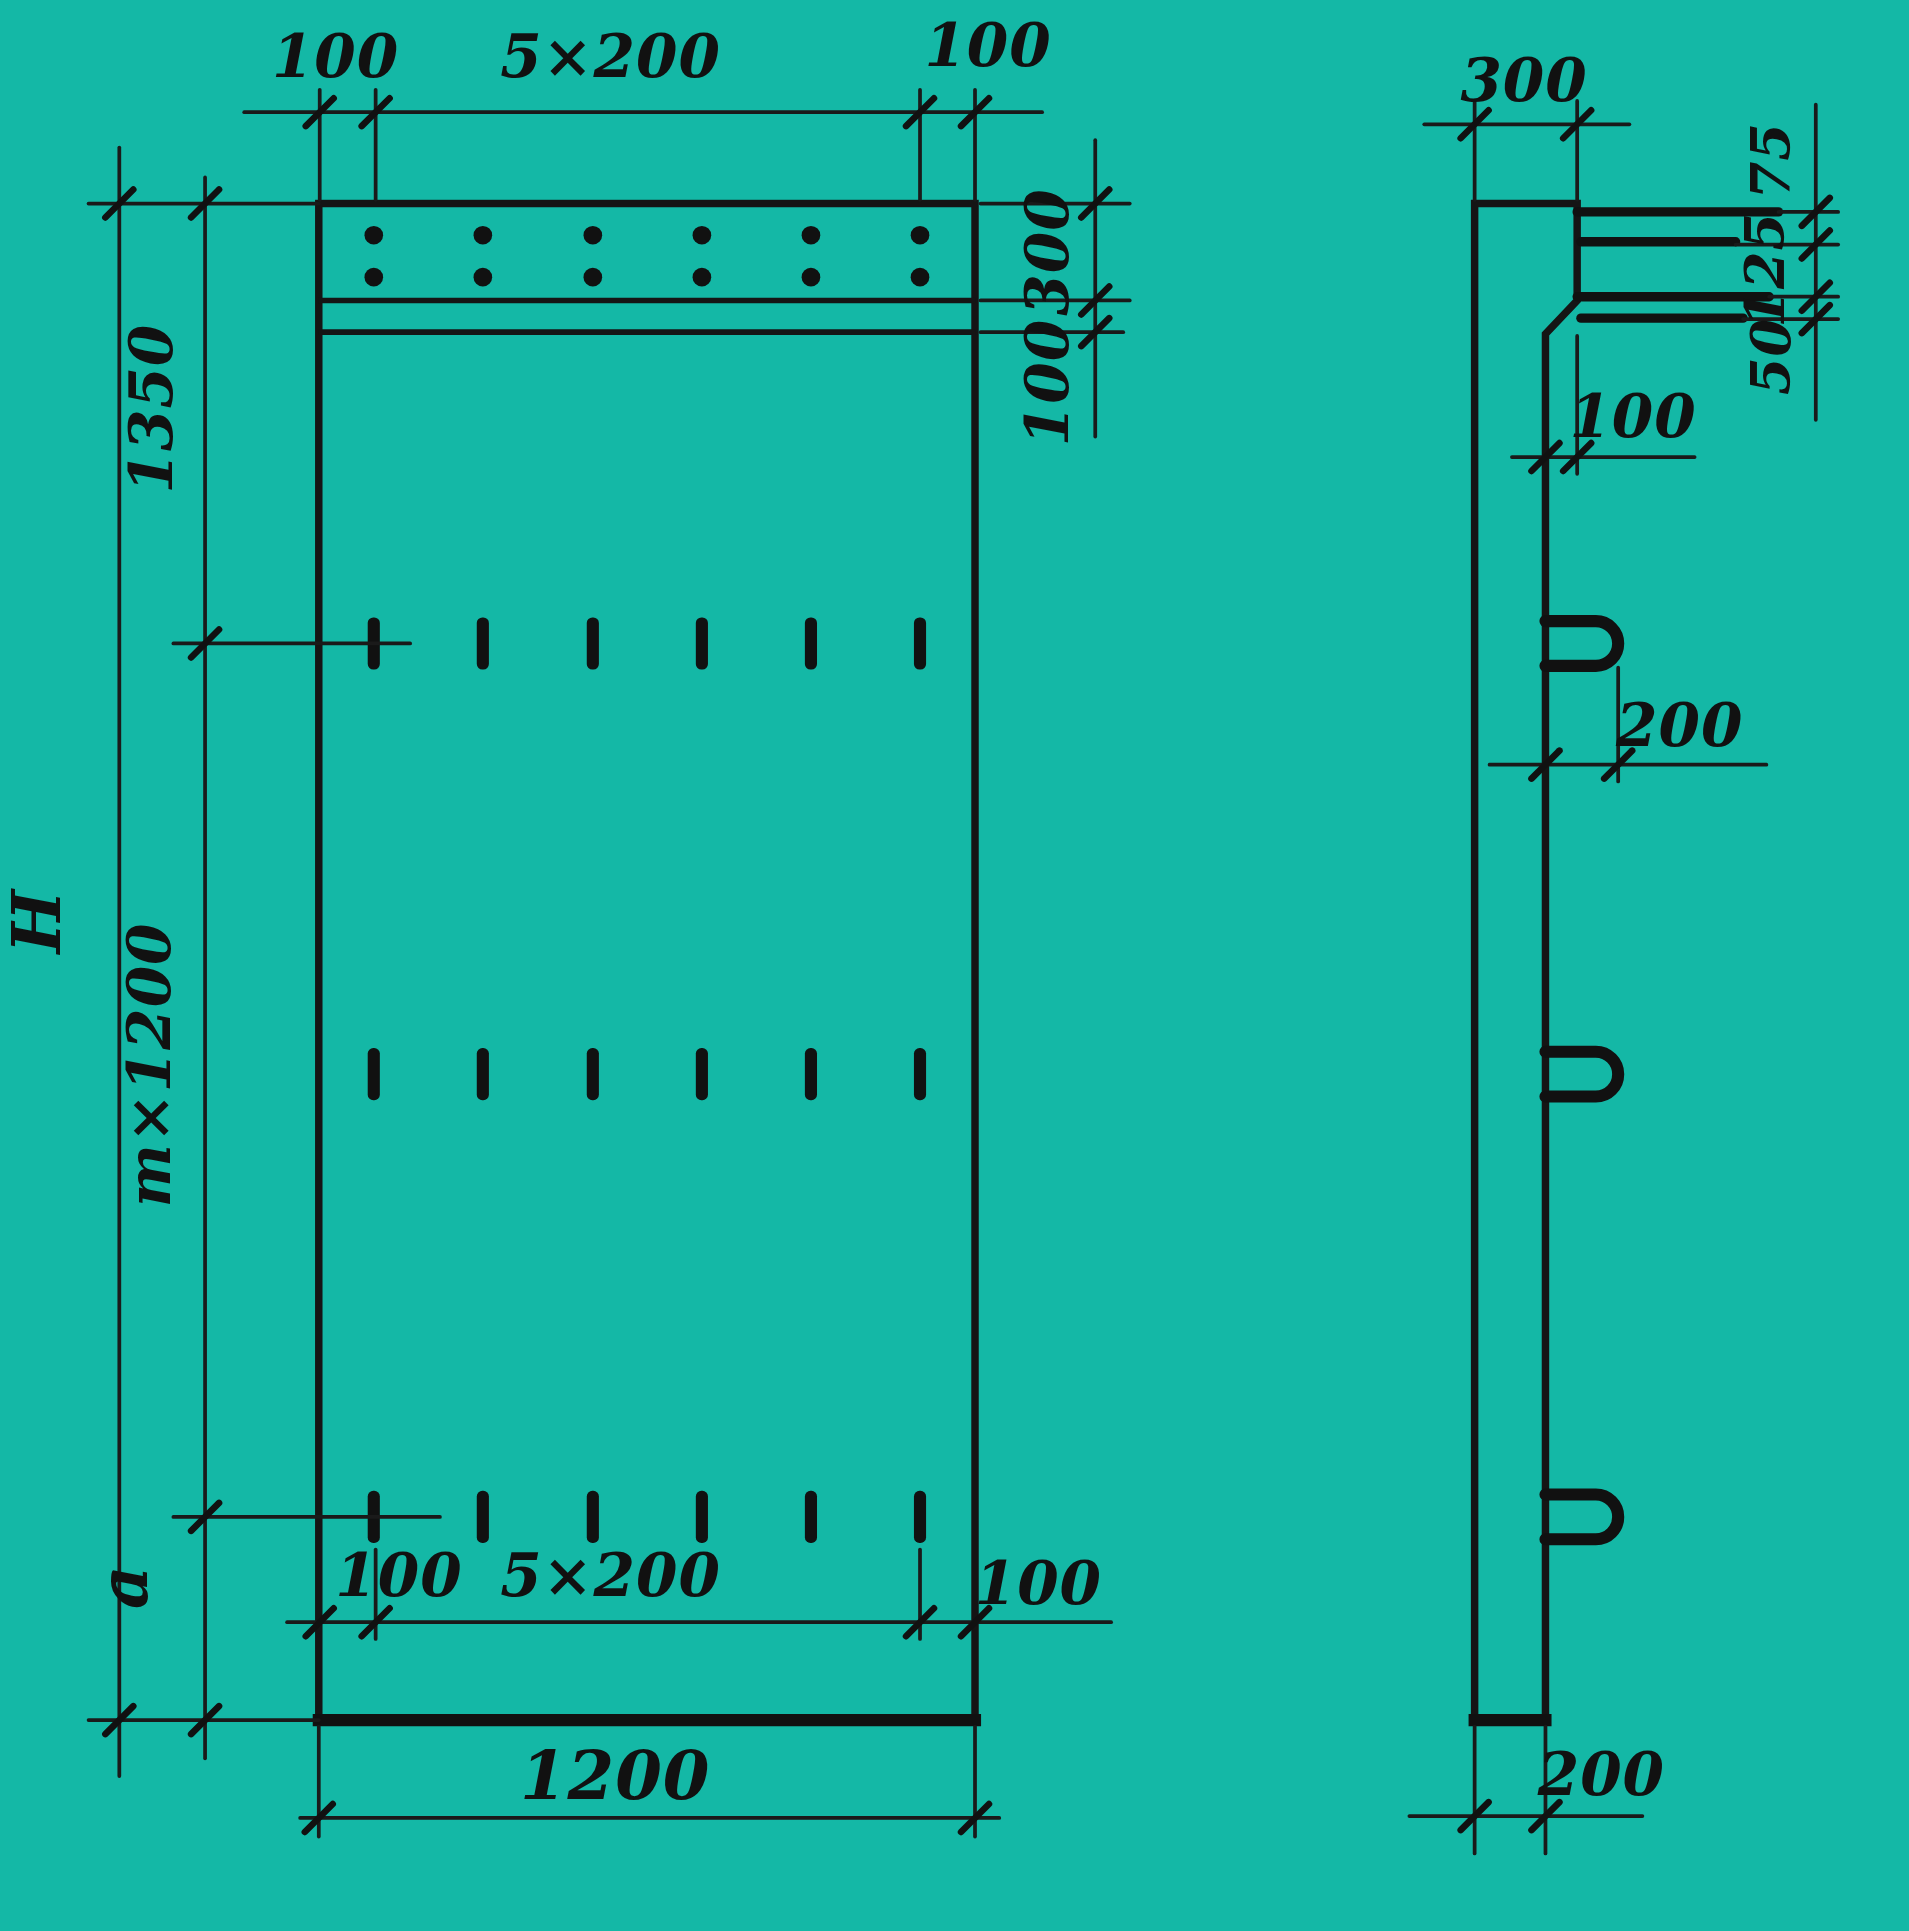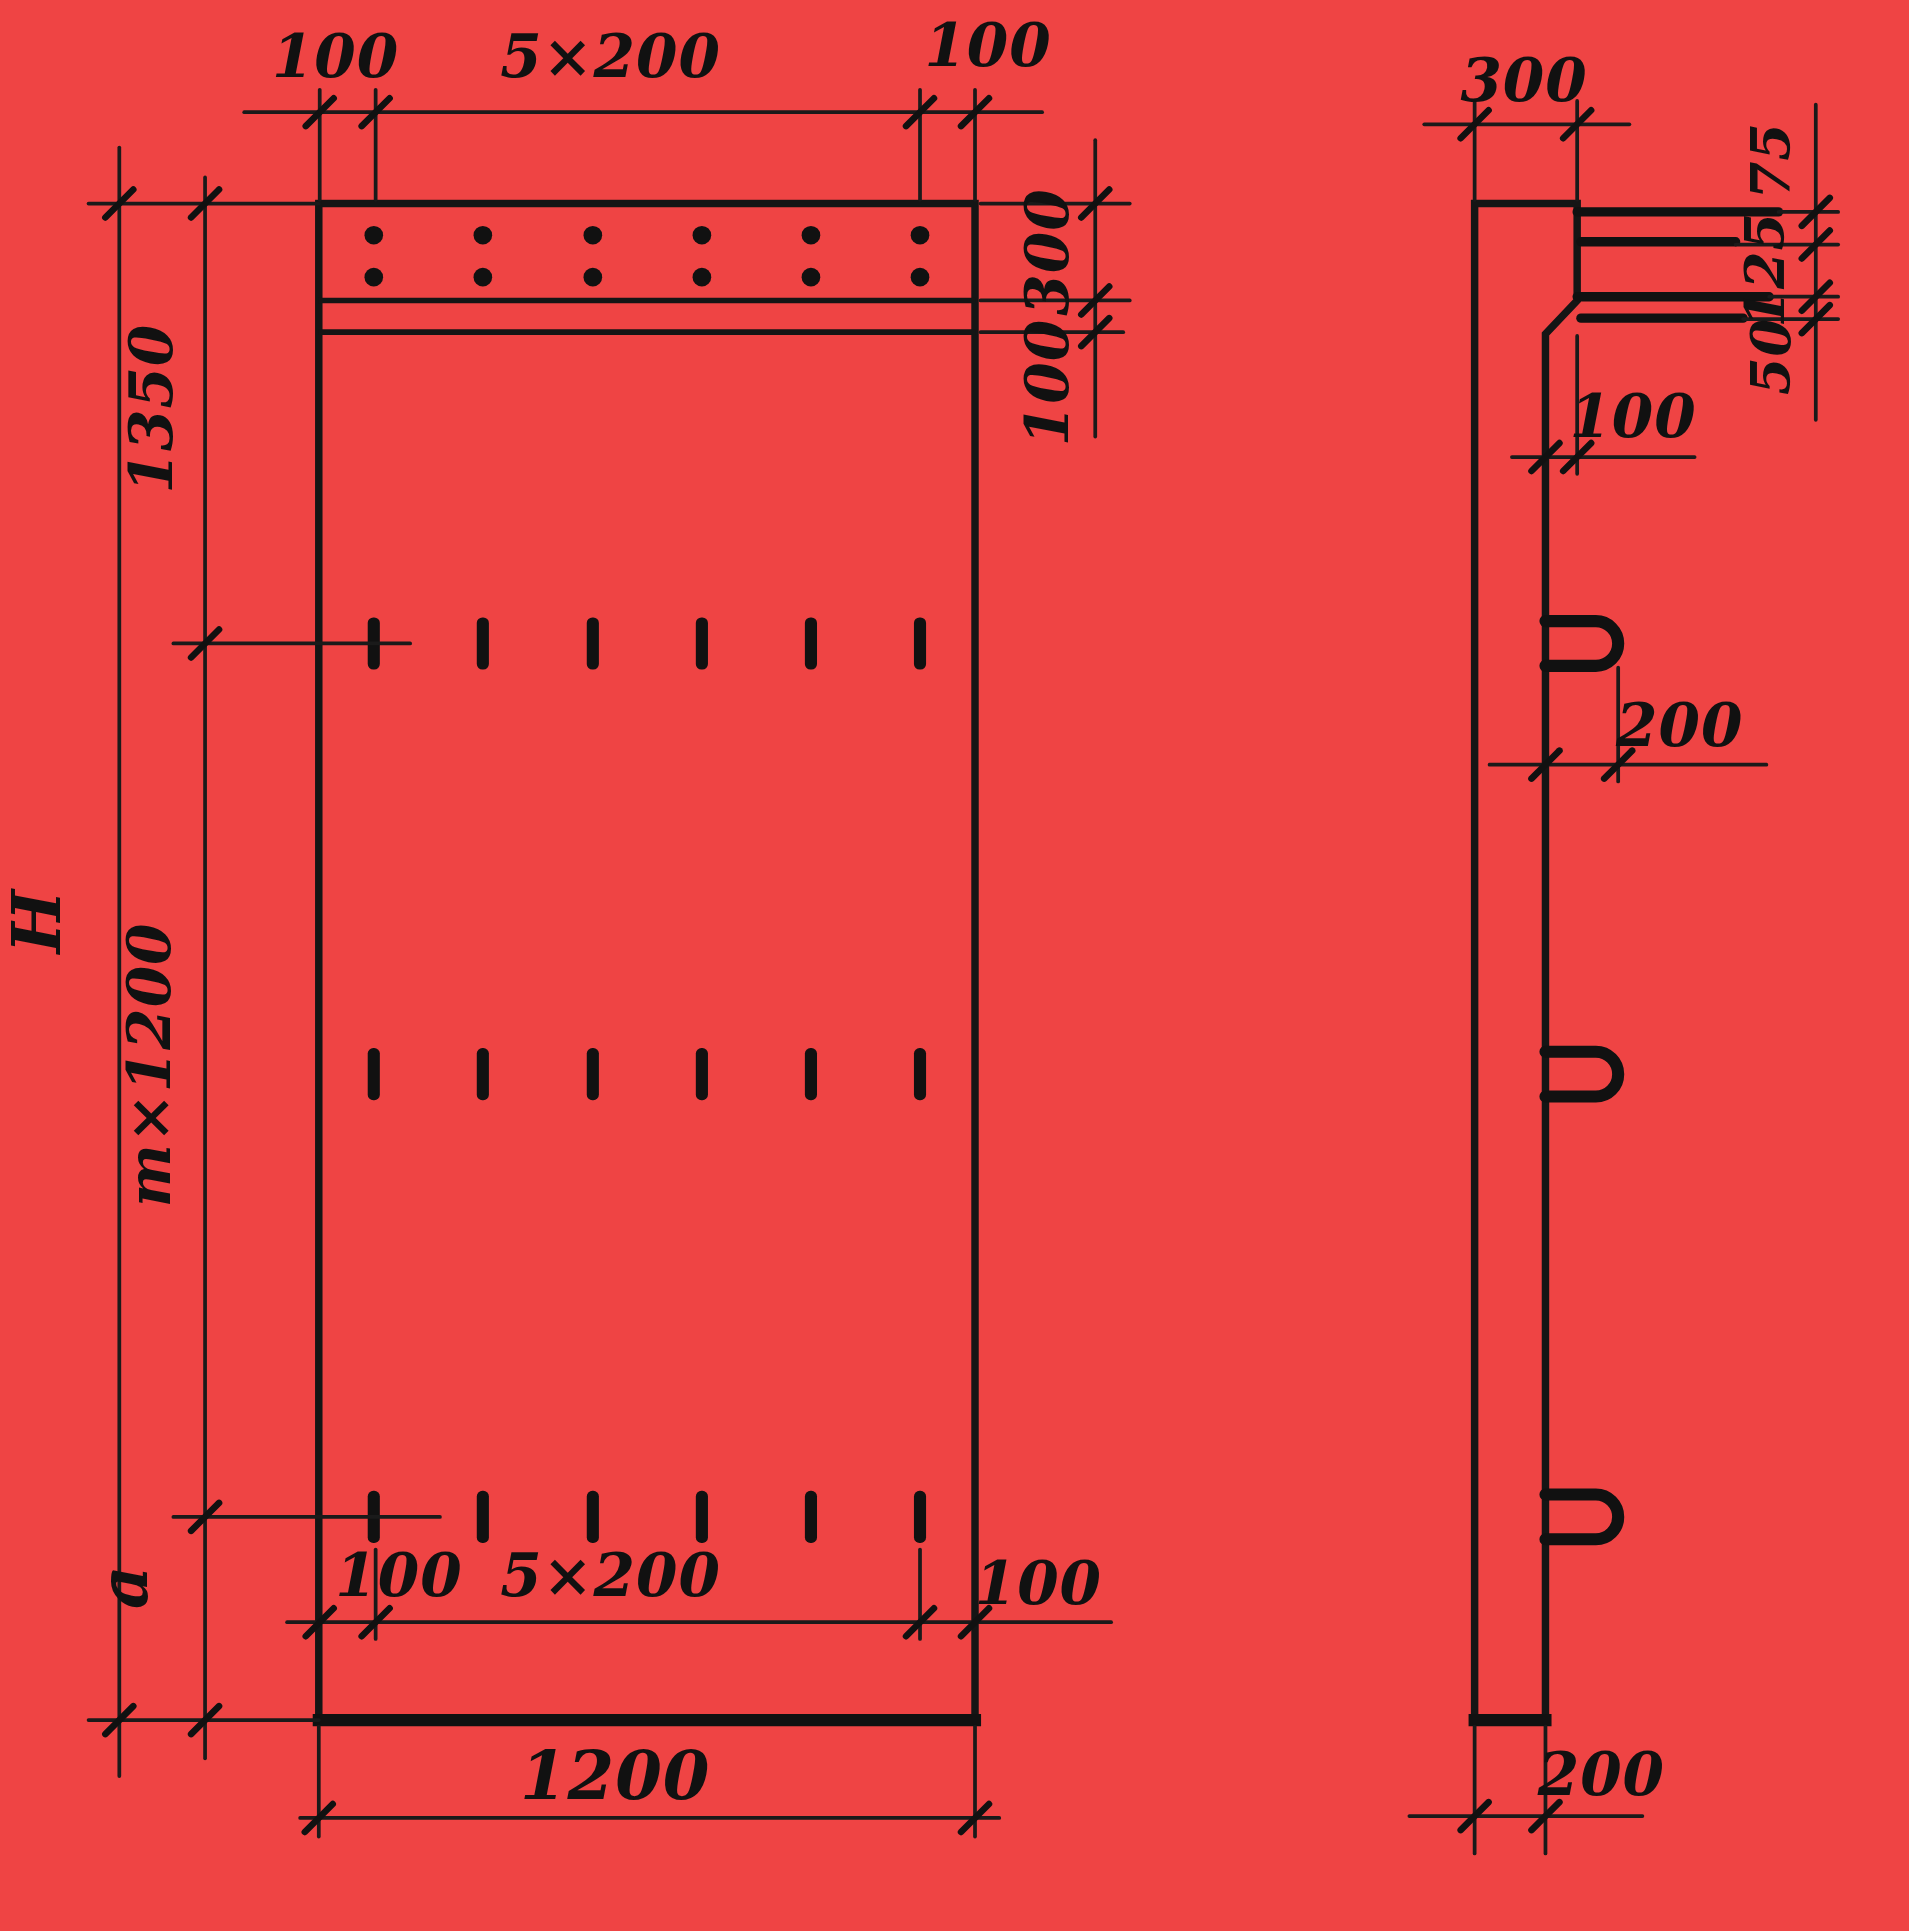--- a/index.html
+++ b/index.html
@@ -1,16 +1,16 @@
 <!DOCTYPE html>
 <html style="font-size:15px"><head>
 <meta charset="utf-8">
 <style>
   html,body{margin:0;padding:0;background:#ddd;}
-  .sheet{position:relative;width:1909px;height:1932px;background:#ef4444;overflow:hidden;}
+  .sheet{position:relative;width:1909px;height:1932px;background:#14b8a6;overflow:hidden;}
   svg{display:block;width:1909px;height:1932px;}
   .outline{stroke:#151515;stroke-width:8;fill:none;stroke-linecap:square;}
   .thickedge{stroke:#111;stroke-width:13;fill:none;stroke-linecap:square;}
   .innerline{stroke:#151515;stroke-width:6;fill:none;}
   .dim{stroke:#1a1a1a;stroke-width:4;fill:none;stroke-linecap:round;}
   .tick{stroke:#111;stroke-width:7;stroke-linecap:round;}
   .bar{stroke:#111;stroke-width:10;stroke-linecap:round;}
   .loop{stroke:#111;stroke-width:13;fill:none;stroke-linecap:round;}
   .dot{fill:#111;}
   .dash{fill:#111;}

